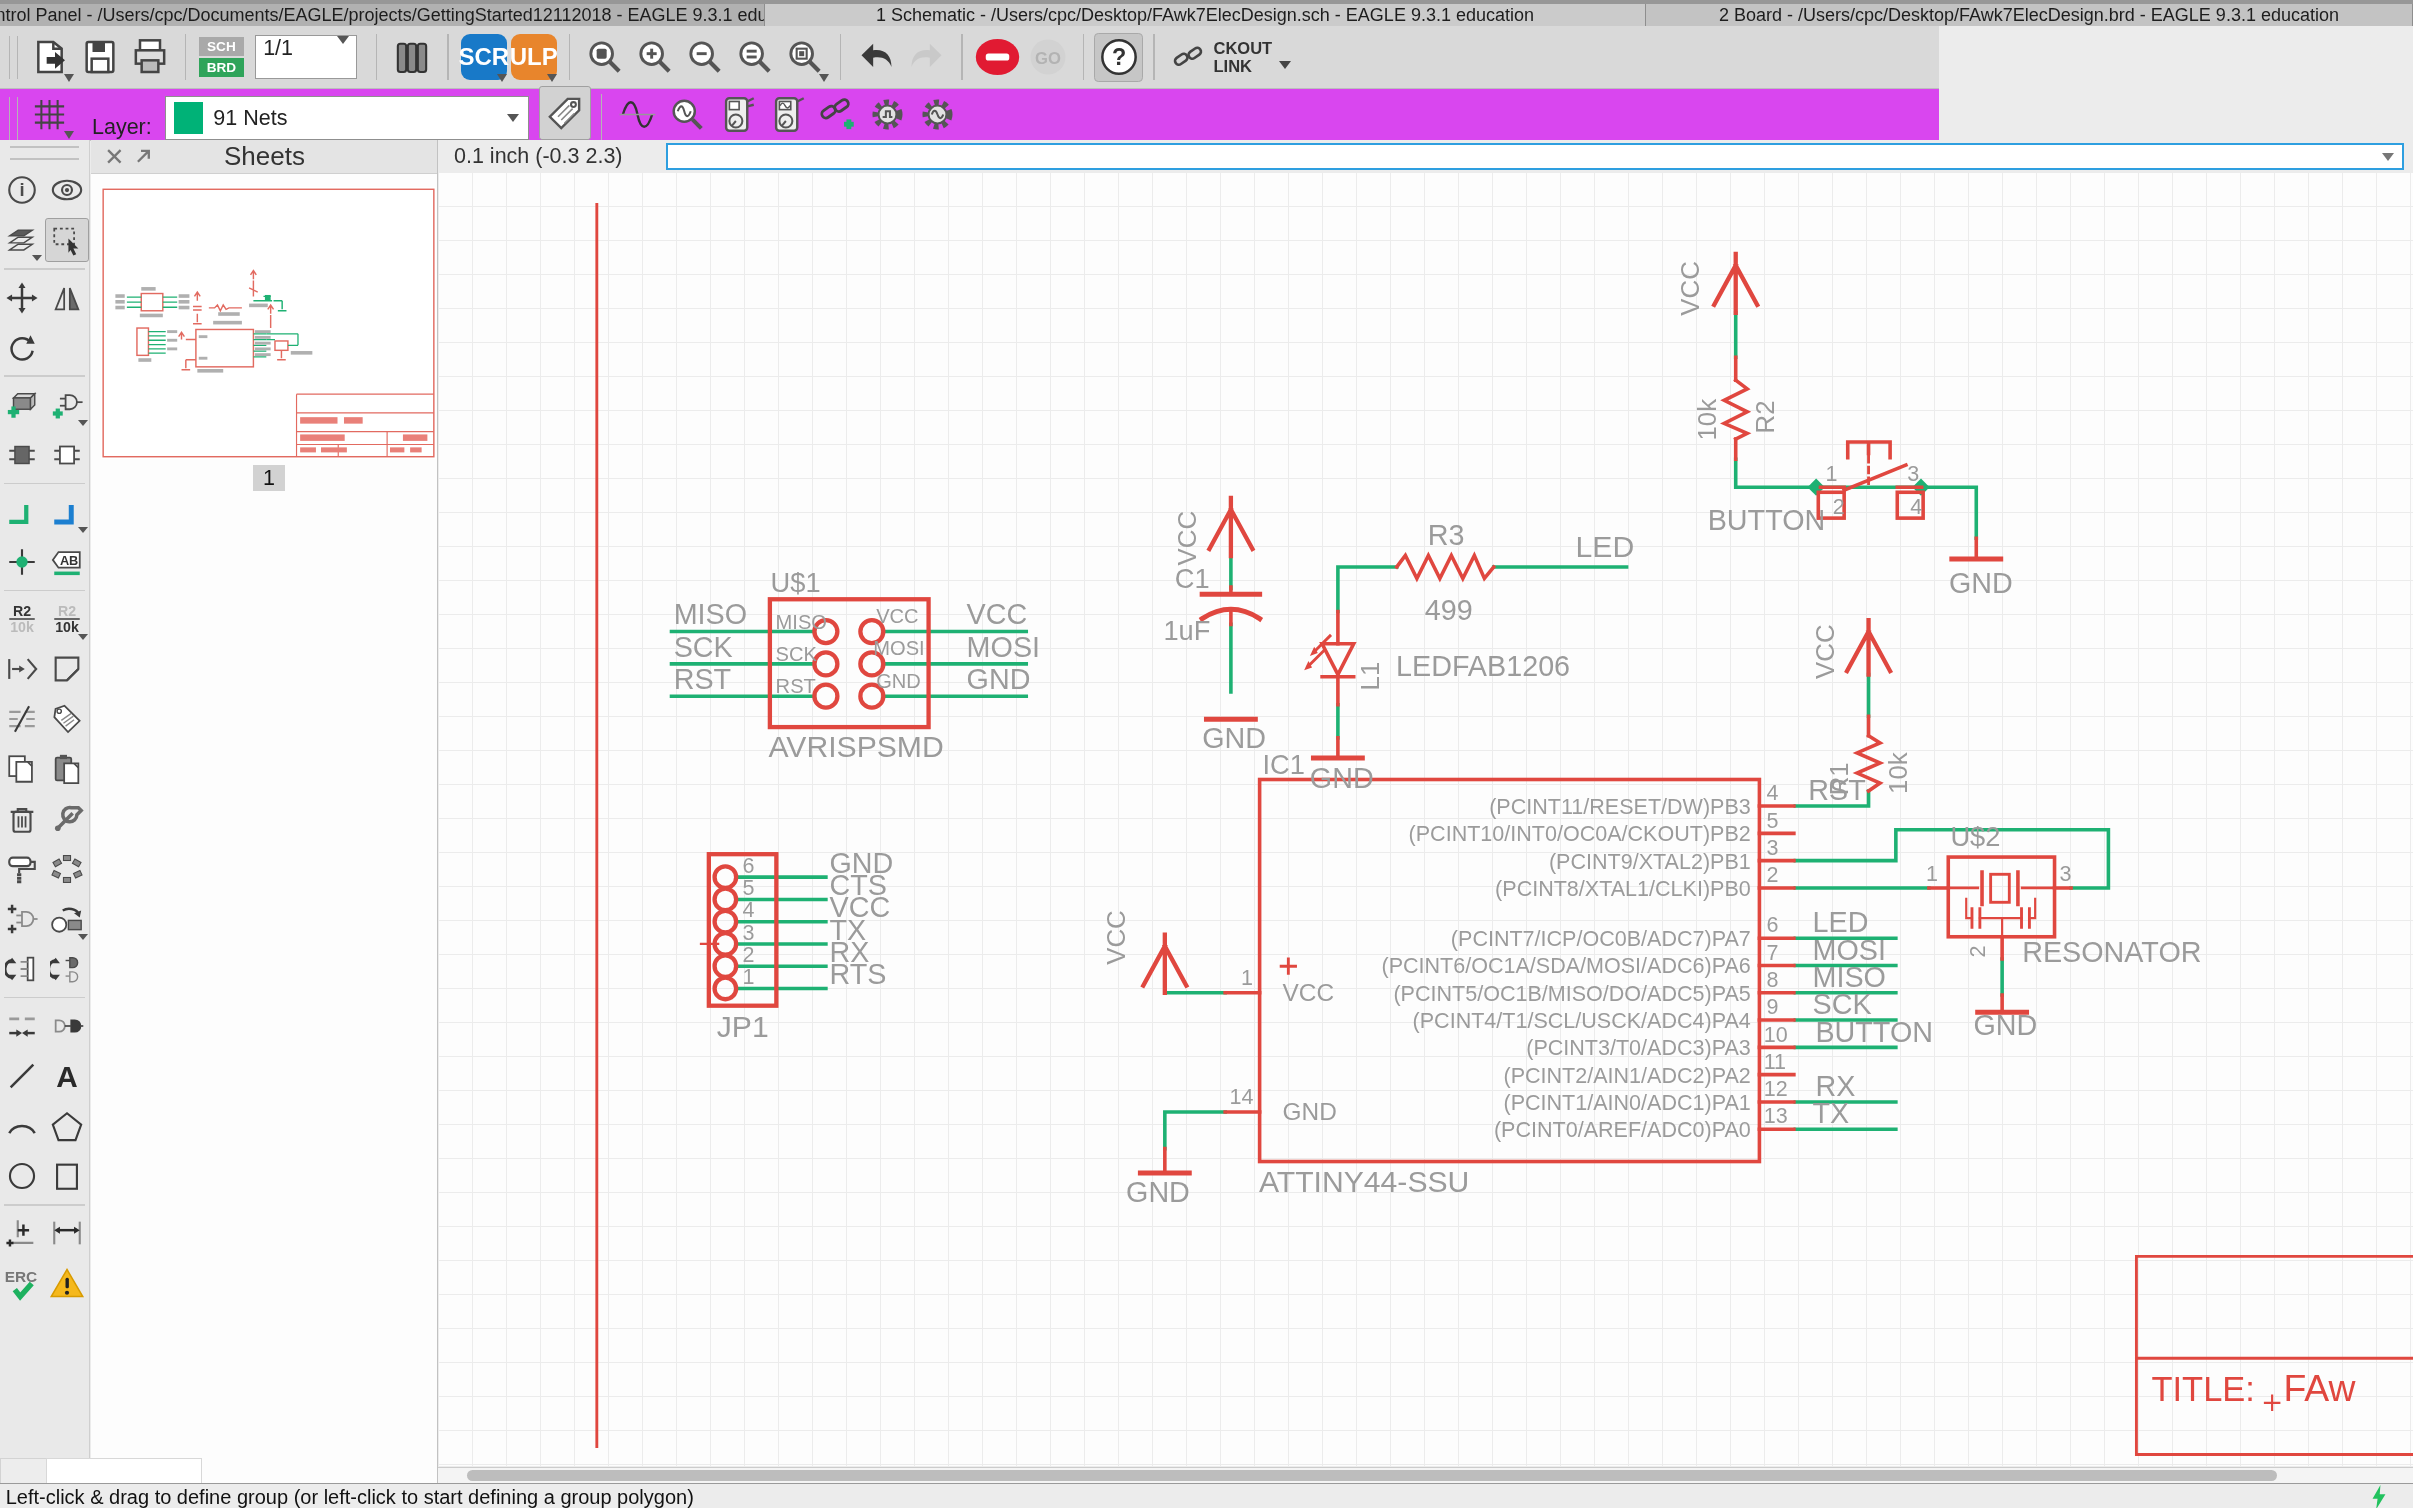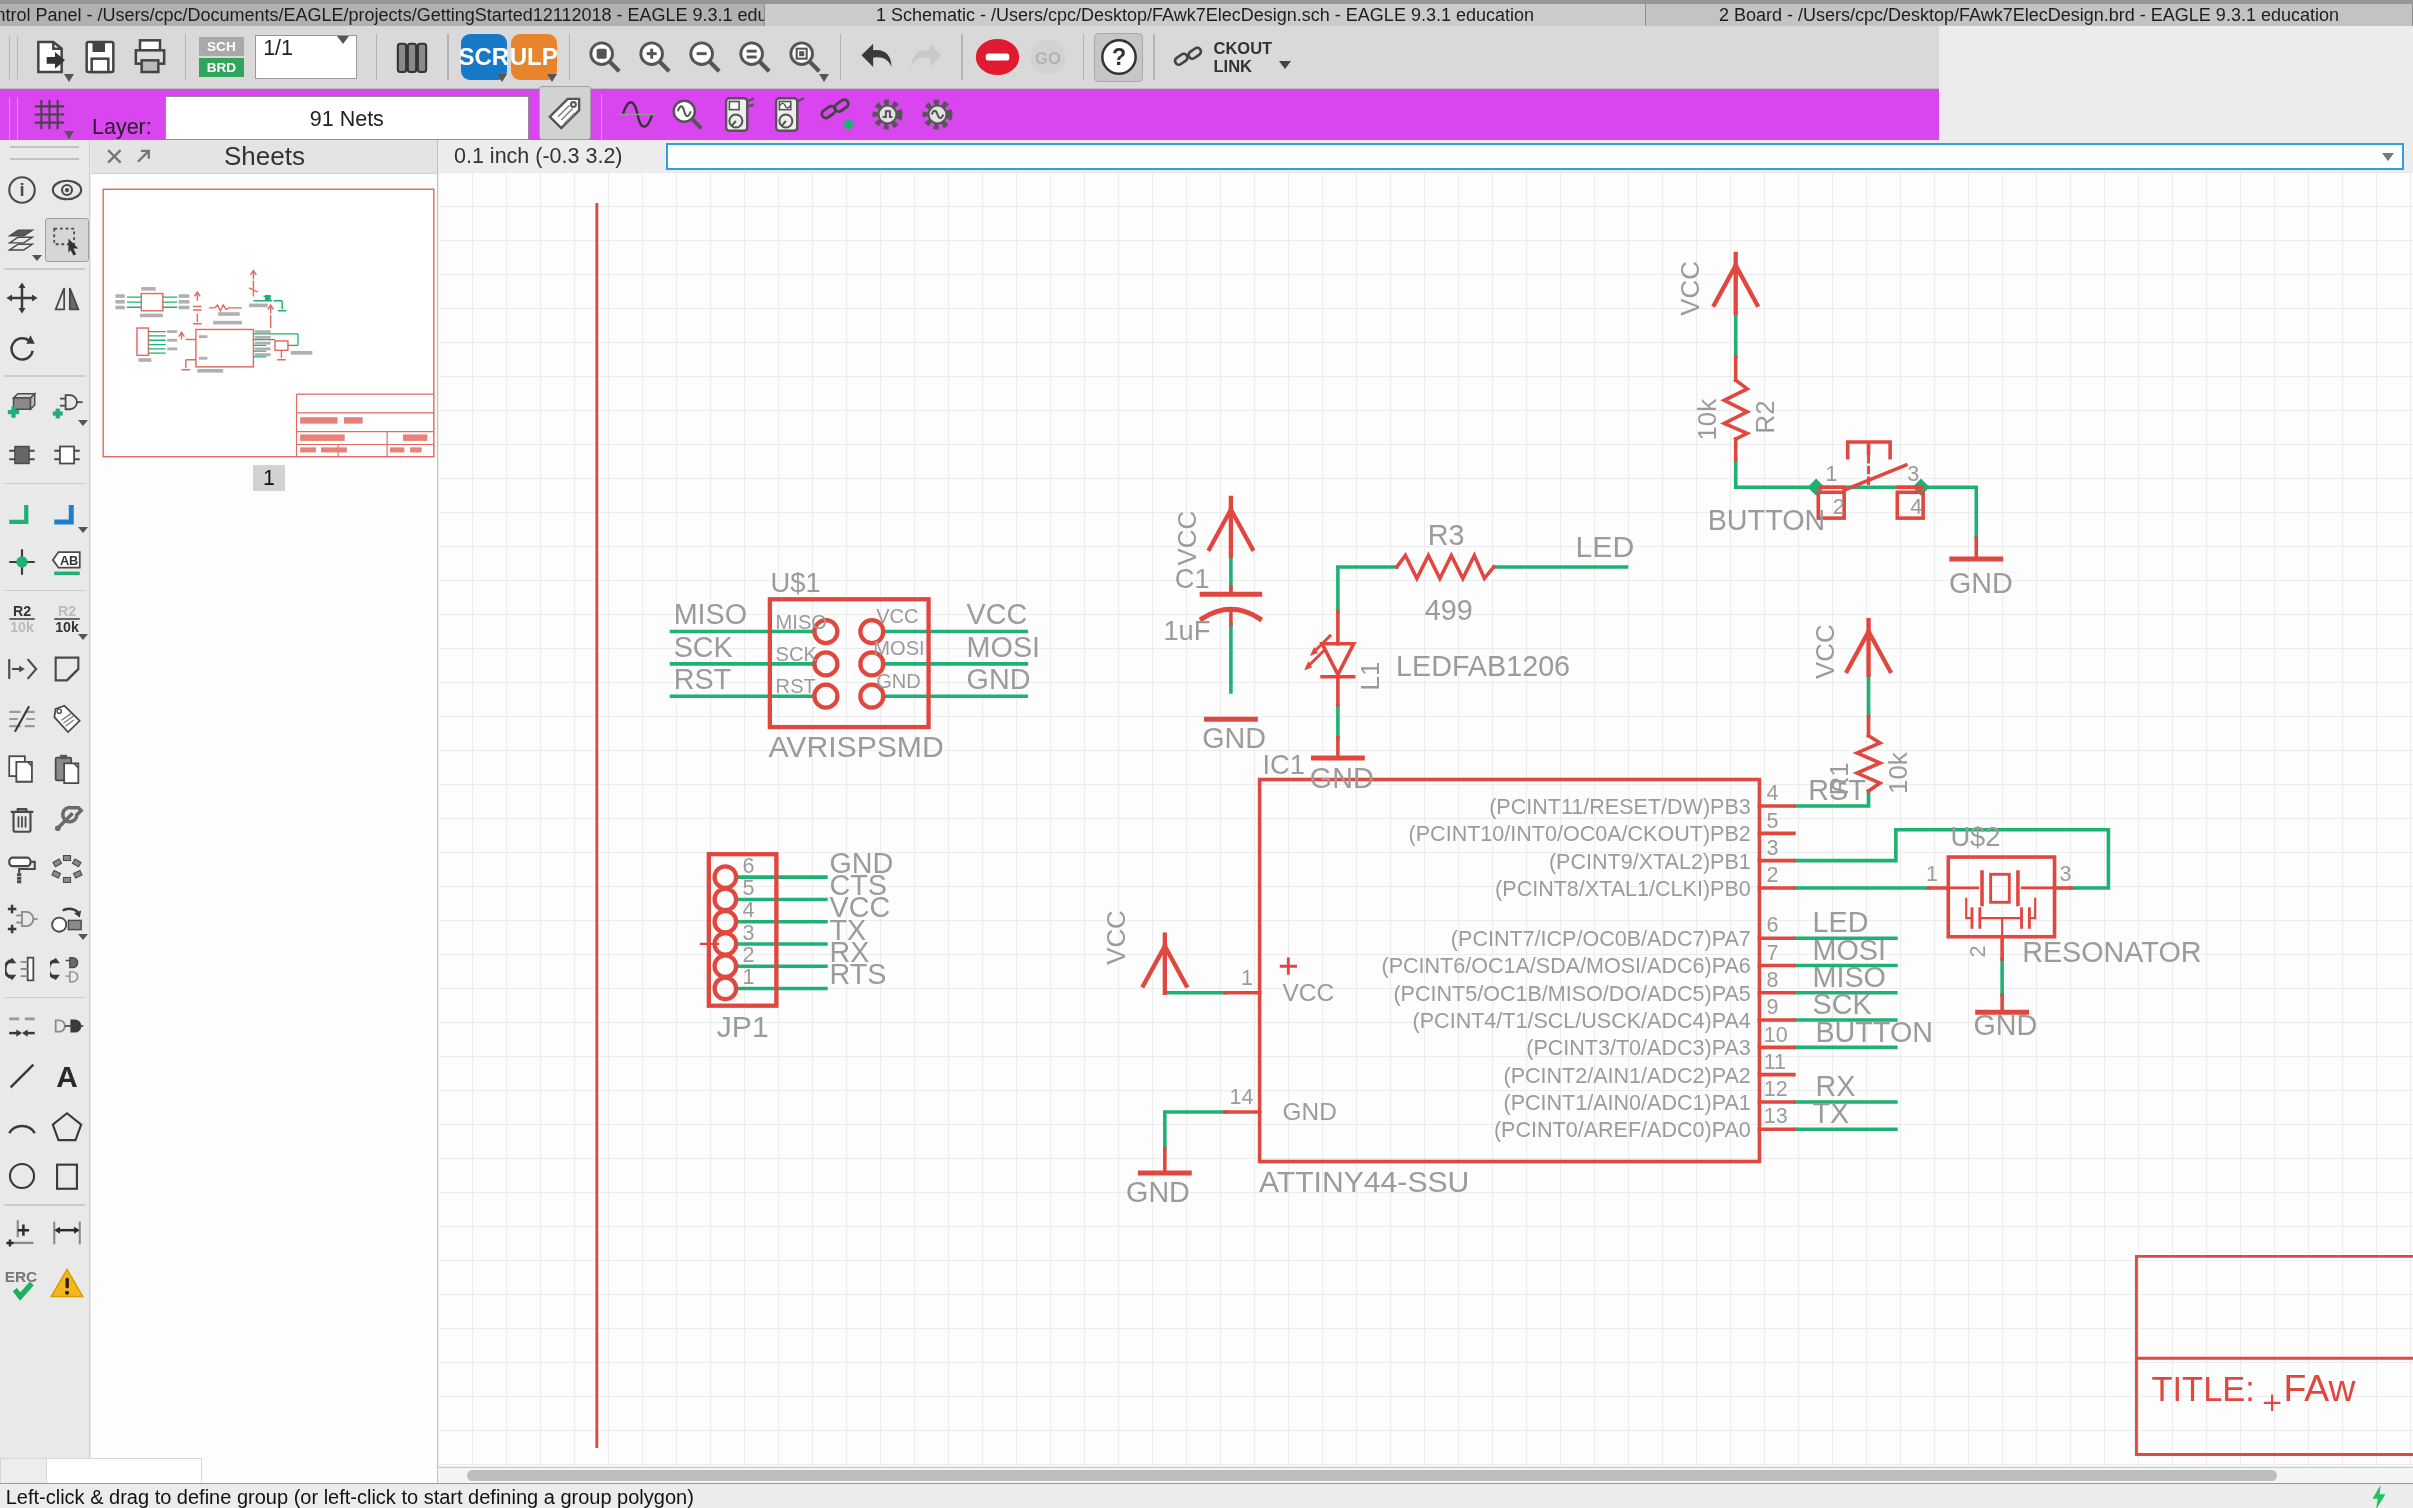--- a/index.html
+++ b/index.html
@@ -28,21 +28,21 @@
             justify-content:space-between;padding:0 7.2px;font-size:21.5px;color:#222;margin:0 8.6px;flex:none;}
   .sheetsel .dn{width:0;height:0;border-left:6.5px solid transparent;border-right:6.5px solid transparent;border-top:8.6px solid #555;}
   .sqbtn{width:46px;height:46px;border-radius:9px;color:#fff;font-weight:bold;font-size:24px;
          display:flex;align-items:center;justify-content:center;}
   .helpbtn{width:47px;height:47px;background:#c6c6c6;border:1.4px solid #a9a9a9;border-radius:4.3px;
            display:flex;align-items:center;justify-content:center;}
   .dlink{display:flex;align-items:center;gap:7.2px;margin-left:5.7px;}
   .dlink .txt{font-size:16.5px;font-weight:bold;color:#333;line-height:18px;}
   .dncaret{width:0;height:0;border-left:6.5px solid transparent;border-right:6.5px solid transparent;border-top:8.6px solid #444;margin-top:16px;}
   .layerlabel{font-size:21.5px;color:#222;margin:0 13px 0 17px;}
-  .layersel{width:345px;height:42px;background:#fff;border:1.4px solid #8f8f8f;display:flex;align-items:center;padding:0 8.6px;gap:10px;flex-direction:column;}
+  .layersel{width:345px;height:42px;background:#fff;border:1.4px solid #8f8f8f;display:flex;align-items:center;padding:0 8.6px;gap:10px;}
   .layersel .sw{width:29px;height:32px;}
   .layersel .val{font-size:21.5px;color:#222;flex:1;}
   .layersel .dn{width:0;height:0;border-left:6.5px solid transparent;border-right:6.5px solid transparent;border-top:8.6px solid #555;}
   .pressed{background:#d2d2d2;border:1.4px solid #a0a0a0;border-radius:2.9px;}
   
   .lefttools{position:absolute;left:0;top:140px;width:90px;height:1343px;background:#e9e9e9;
              border-right:1.4px solid #cfcfcf;padding-top:4.3px;box-sizing:border-box;}
   .lt-handle{height:10px;margin:1.4px 10px 5.7px 10px;border-top:2.2px solid #c2c2c2;border-bottom:2.2px solid #c2c2c2;}
   .ltrow{display:flex;justify-content:center;gap:2.9px;height:50px;align-items:center;}
   .cell{width:42px;height:42px;display:flex;align-items:center;justify-content:center;position:relative;}
@@ -757,21 +757,21 @@
         <rect x="402" y="362" width="20" height="7" fill="#e98079"></rect>
           <rect x="430" y="362" width="16" height="7" fill="#e98079"></rect>
       </svg>
     </div>
     <div class="pagebadge">
         <span>1</span>
       </div>
   </div>
 
   <div class="canvas-header">
-    <div class="coords">0.1 inch (-0.3 3.2)</div>
+    <div class="coords">0.1 inch (-0.3 2.3)</div>
     <div class="cmdwrap">
       <input class="cmd" type="text" value="" style="">
       <div class="cmdcaret"></div>
     </div>
   </div>
 
   <div class="canvas">
     <svg id="schsvg" width="1975" height="1294" viewBox="0 0 2750 1802">
       <g stroke-linecap="square" fill="none">
 

